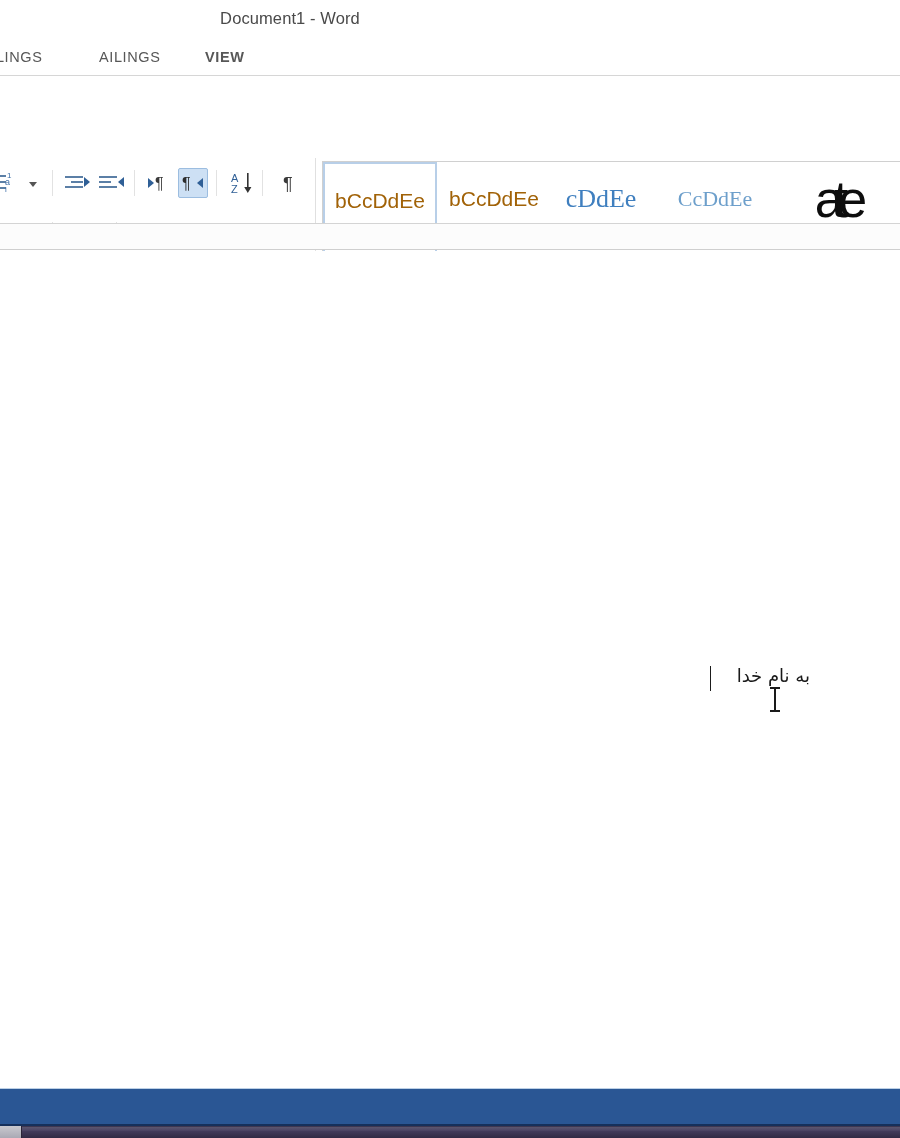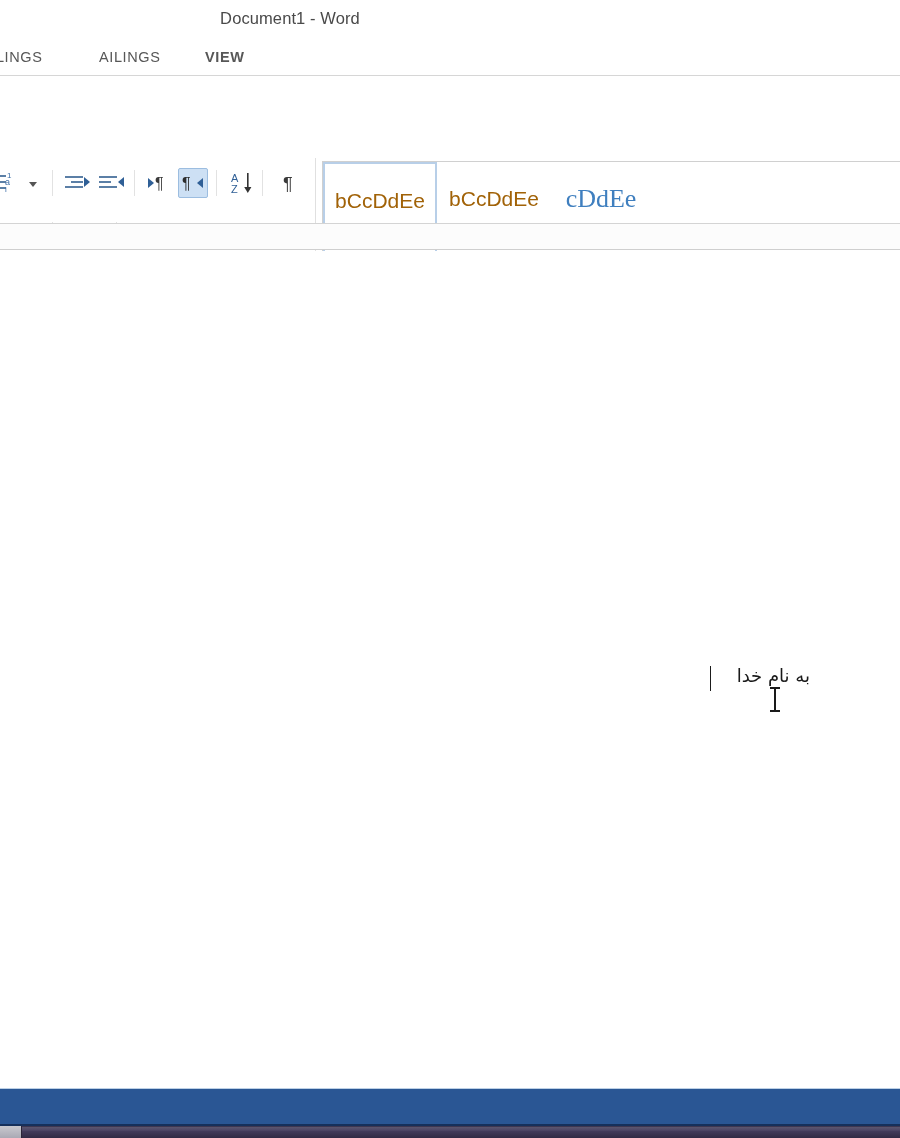--- a/index.html
+++ b/index.html
@@ -449,22 +449,27 @@
     <div class="style-item" style="left:114px;">
       <div class="style-preview pv-nospace">bCcDdEe</div>
       <div class="style-name">¶ No Spac...</div>
     </div>
 
     <div class="style-item" style="left:228px;">
       <div class="style-preview pv-h1 pv-clip-left">cDdEe</div>
       <div class="style-name">Heading 1</div>
     </div>
 
+    <div class="style-item" style="left:342px;">
+      <div class="style-preview pv-h2 pv-clip-left">CcDdEe</div>
+      <div class="style-name">Heading 2</div>
+    </div>
 
     <div class="style-item" style="left:456px;">
+      <div class="style-preview pv-title">ate</div>
       <div class="style-name">Title</div>
     </div>
 
     <div class="style-item" style="left:570px; width:40px;">
       <div class="style-preview pv-h1">e</div>
       <div class="style-name"></div>
     </div>
 
   </div>
 </div>

